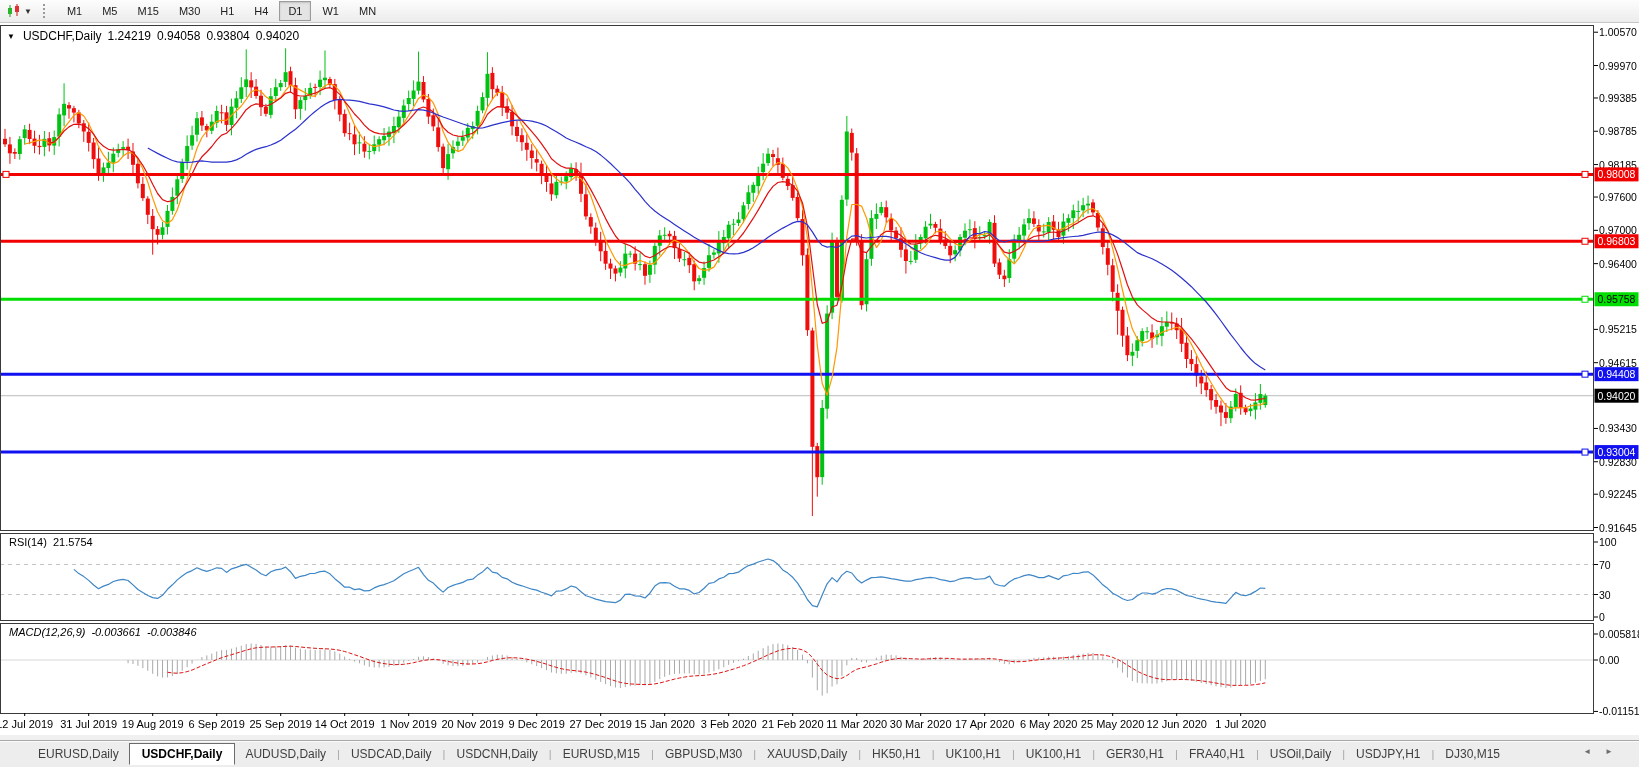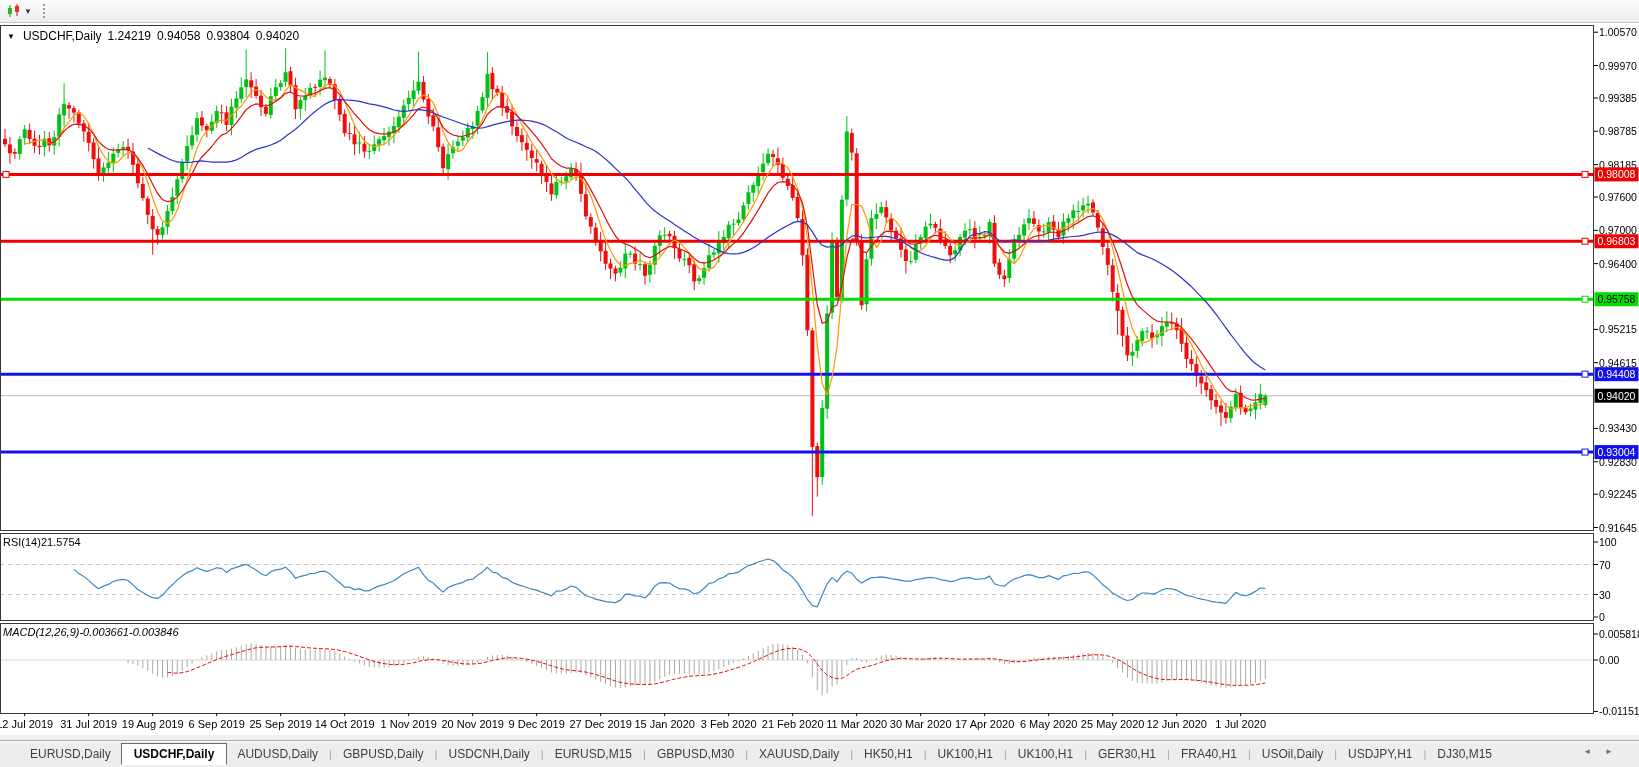--- a/index.html
+++ b/index.html
@@ -13,27 +13,27 @@
   .tb-grip{width:4px;height:14px;border-left:2px dotted #9a9a9a;margin:0 8px 0 6px;}
   .tb-buttons{display:flex;align-items:center;height:22px;}
   .tf{font-size:11px;color:#222;padding:2px 8px;margin:0 1px;border:1px solid transparent;line-height:14px;}
   .tf.active{background:#e4e4e4;border:1px solid #9b9b9b;box-shadow:inset 0 1px 2px rgba(0,0,0,0.15);}
 
   
   .chart-wrap{position:absolute;left:0;top:23px;width:1639px;height:712px;background:#ffffff;}
   #chart-svg{position:absolute;left:0;top:0;}
   .chart-title{position:absolute;left:7px;top:6px;font-size:12px;color:#000;display:flex;gap:6px;align-items:center;white-space:nowrap;}
   .chart-title .tri{font-size:8px;margin-right:2px;}
-  .ind-label{position:absolute;left:1px;font-size:11px;color:#000;display:flex;white-space:nowrap;background:rgba(255,255,255,0.85);padding:0 2px;}
+  .ind-label{position:absolute;left:7px;font-size:11px;color:#000;display:flex;gap:6px;white-space:nowrap;background:rgba(255,255,255,0.85);padding:0 2px;}
   .rsi-label{top:513px;}
   .macd-label{top:603px;font-style:italic;}
 
   
   .tabbar{position:absolute;left:0;top:740px;width:1639px;height:26px;background:#ededed;border-top:1px solid #a8a8a8;box-shadow:inset 0 1px 0 #fbfbfb;display:flex;align-items:center;}
-  .tabs{display:flex;align-items:center;padding-left:20px;height:26px;}
+  .tabs{display:flex;align-items:center;padding-left:28px;height:26px;}
   .tab{font-size:12px;color:#3f3f3f;padding:4px 10px;white-space:nowrap;}
   .tab.active{background:#ffffff;border:1px solid #6b6b6b;border-bottom-color:#ffffff;color:#000;font-weight:bold;padding:3px 12px;margin-top:-1px;}
   .tabsep{color:#a6a6a6;font-size:11px;padding:0 1px;}
   .tab-arrows{position:absolute;right:26px;top:6px;display:flex;gap:14px;}
   .tab-arrows span{font-size:8px;color:#6d6d6d;}
 </style>
 </head>
 <body>
 
 <div id="app">
@@ -42,20 +42,31 @@
     <div class="tb-tool">
       <svg width="15" height="14">
         <line x1="3" y1="1" x2="3" y2="13" stroke="#1a9c1a" stroke-width="1"></line>
         <rect x="1" y="4" width="4" height="6" fill="#2ab52a"></rect>
         <line x1="10" y1="0" x2="10" y2="12" stroke="#c21717" stroke-width="1"></line>
         <rect x="8" y="2" width="4" height="6" fill="#e03030"></rect>
       </svg>
       <span class="tb-caret">▼</span>
     </div>
     <div class="tb-grip"></div>
+    <div class="tb-buttons" id="tf-buttons">
+        <div class="tf">M1</div>
+        <div class="tf">M5</div>
+        <div class="tf">M15</div>
+        <div class="tf">M30</div>
+        <div class="tf">H1</div>
+        <div class="tf">H4</div>
+        <div class="tf active">D1</div>
+        <div class="tf">W1</div>
+        <div class="tf">MN</div>
+      </div>
   </div>
 
   <div class="chart-wrap">
     <svg id="chart-svg" width="1639" height="712">
         <rect x="0" y="0" width="1639" height="712" fill="#ffffff"></rect>
         <g>
           <line x1="0" y1="372.70329670329653" x2="1594" y2="372.70329670329653" stroke="#bbbbbb" stroke-width="1"></line>
         </g>
         <g>
           <line x1="5" y1="105.9" x2="5" y2="123.9" stroke="#ef0e0e" stroke-width="1"></line>
@@ -955,21 +966,21 @@
       <span>-0.003846</span>
     </div>
   </div>
 
   <div class="tabbar">
     <div class="tabs" id="tabs">
         <span class="tab">EURUSD,Daily</span>
         <span class="tab active">USDCHF,Daily</span>
         <span class="tab">AUDUSD,Daily</span>
         <span class="tabsep">|</span>
-        <span class="tab">GBPUSD,Daily</span>
+        <span class="tab">USDCAD,Daily</span>
         <span class="tabsep">|</span>
         <span class="tab">USDCNH,Daily</span>
         <span class="tabsep">|</span>
         <span class="tab">EURUSD,M15</span>
         <span class="tabsep">|</span>
         <span class="tab">GBPUSD,M30</span>
         <span class="tabsep">|</span>
         <span class="tab">XAUUSD,Daily</span>
         <span class="tabsep">|</span>
         <span class="tab">HK50,H1</span>

